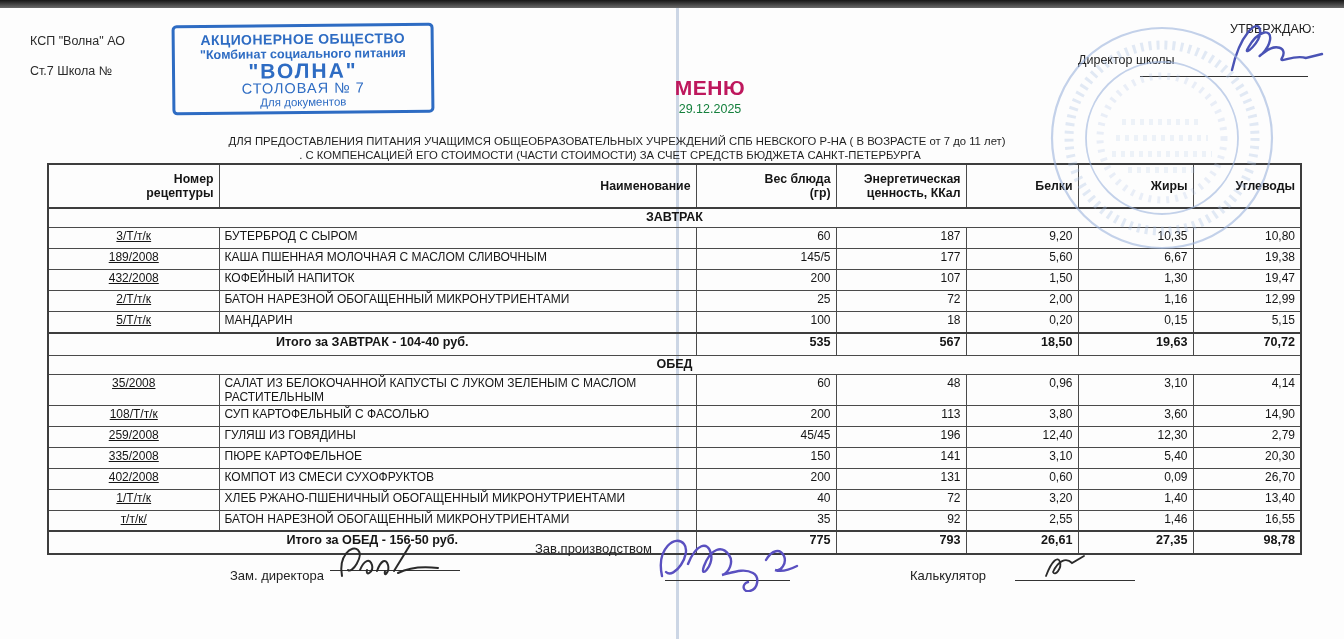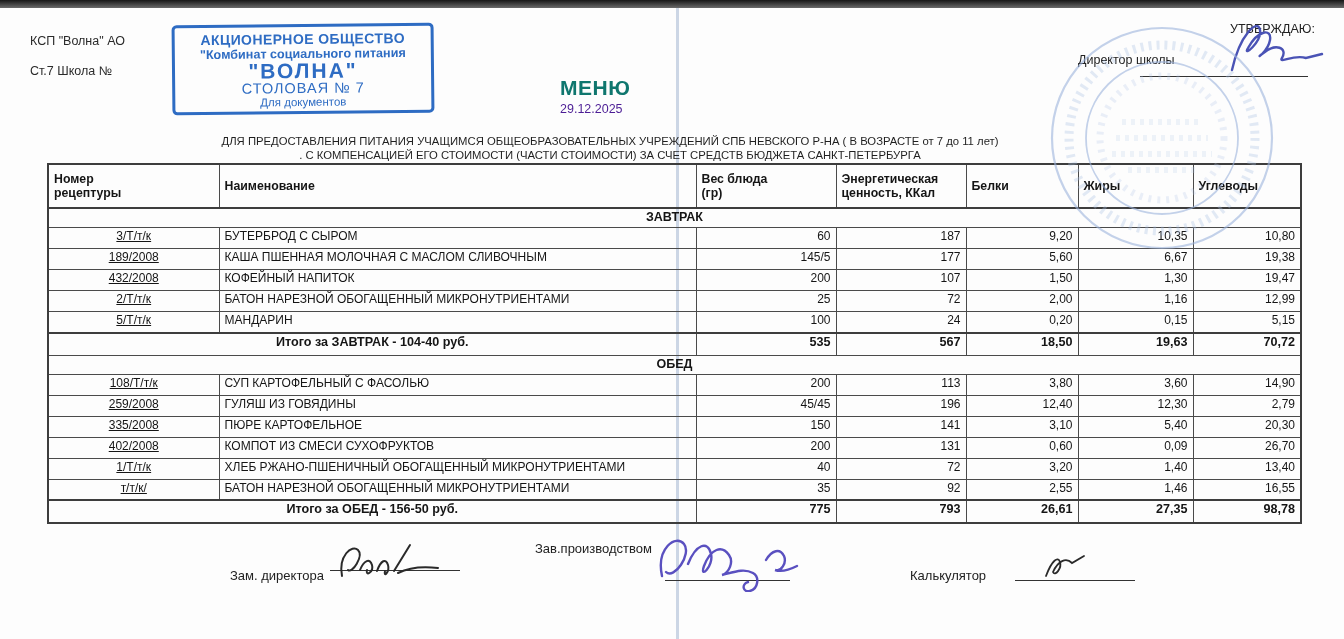--- a/index.html
+++ b/index.html
@@ -9,22 +9,22 @@
     font-family:"Liberation Sans","DejaVu Sans",sans-serif;
   }
   .abs{position:absolute;}
   
   .scan-top{left:0;top:0;width:1344px;height:8px;background:linear-gradient(#161616,#6a6a6a);}
   
   .fold{left:676px;top:8px;width:3px;height:631px;background:#c3cfe0;opacity:.85;}
 
   
   .org{left:30px;top:26px;font-size:12.5px;line-height:30px;color:#2a2a2a;}
-  .doc-title{left:560px;top:76px;width:300px;text-align:left;font-size:21px;font-weight:bold;letter-spacing:.5px;color:#0f766e;}
-  .doc-date{left:560px;top:102px;width:300px;text-align:left;font-size:12.5px;color:#4c1d95;}
+  .doc-title{left:560px;top:76px;width:300px;text-align:center;font-size:21px;font-weight:bold;letter-spacing:.5px;color:#be185d;}
+  .doc-date{left:560px;top:102px;width:300px;text-align:center;font-size:12.5px;color:#15803d;}
   .subtitle{left:0;top:134px;width:1220px;text-align:center;font-size:11.3px;line-height:14px;color:#1f1f1f;}
 
   
   .stamp-rect{
     left:172px;top:24px;width:262px;height:90px;
     border:3px solid #2e6cc3;border-radius:5px;
     transform:rotate(-.6deg);
     color:#2e6cc3;text-align:center;padding-top:4px;box-sizing:border-box;
     background:rgba(255,255,255,0);
   }
@@ -44,21 +44,21 @@
   .round-stamp{left:1046px;top:22px;width:232px;height:232px;pointer-events:none;z-index:6;opacity:.6;}
 
   
   table.menu{
     position:absolute;left:47px;top:163px;width:1253px;
     border-collapse:collapse;table-layout:fixed;
     font-size:12px;color:#151515;
   }
   table.menu td,table.menu th{border:1px solid #4a4a4a;padding:1px 5px;vertical-align:top;overflow:hidden;}
   table.menu{border:2px solid #3d3d3d;}
-  tr.head th{height:40px;vertical-align:middle;text-align:left;font-weight:bold;font-size:12.3px;white-space:pre-line;border-bottom:2px solid #3d3d3d;margin-top:16px;}
+  tr.head th{height:40px;vertical-align:middle;text-align:right;font-weight:bold;font-size:12.3px;white-space:pre-line;border-bottom:2px solid #3d3d3d;margin-top:16px;}
   th.no-div{border-left:none;}
   th.no-div2{border-left:none;}
   tr.section td{height:16px;text-align:center;font-weight:bold;font-size:12.5px;padding:1px 4px;}
   tr.item{height:21px;}
   td.c-recipe{text-align:center;text-decoration:underline;}
   td.c-name{text-align:left;white-space:pre-line;}
   td.c-num{text-align:right;}
   tr.totals td{font-weight:bold;border-top:2px solid #3d3d3d;height:19px;font-size:12.6px;}
   tr.totals td.t-label{text-align:center;}
 
@@ -81,21 +81,21 @@
 <div class="abs stamp-rect">
   <div class="l1">АКЦИОНЕРНОЕ ОБЩЕСТВО</div>
   <div class="l2">"Комбинат социального питания</div>
   <div class="l3">"ВОЛНА"</div>
   <div class="l4">СТОЛОВАЯ № 7</div>
   <div class="l5">Для документов</div>
 </div>
 
 <div class="abs doc-title">МЕНЮ</div>
 <div class="abs doc-date">29.12.2025</div>
-<div class="abs subtitle" style="top:134px;">ДЛЯ ПРЕДОСТАВЛЕНИЯ ПИТАНИЯ УЧАЩИМСЯ ОБЩЕОБРАЗОВАТЕЛЬНЫХ УЧРЕЖДЕНИЙ СПБ НЕВСКОГО Р-НА ( В ВОЗРАСТЕ от 7 до 11 лет)</div>
+<div class="abs subtitle" style="top:134px;margin-left:7px;">ДЛЯ ПРЕДОСТАВЛЕНИЯ ПИТАНИЯ УЧАЩИМСЯ ОБЩЕОБРАЗОВАТЕЛЬНЫХ УЧРЕЖДЕНИЙ СПБ НЕВСКОГО Р-НА ( В ВОЗРАСТЕ от 7 до 11 лет)</div>
 <div class="abs subtitle" style="top:148px;">. С КОМПЕНСАЦИЕЙ ЕГО СТОИМОСТИ (ЧАСТИ СТОИМОСТИ) ЗА СЧЕТ СРЕДСТВ БЮДЖЕТА САНКТ-ПЕТЕРБУРГА</div>
 
 <div class="abs approve-title">УТВЕРЖДАЮ:</div>
 <div class="abs approve-role">Директор школы</div>
 <div class="abs approve-line"></div>
 <svg class="abs sig sig-director" width="110" height="64" viewBox="0 0 110 64">
   <path d="M14 56 C 22 20, 40 4, 42 16 C 44 28, 24 44, 30 34 C 40 16, 54 14, 52 26 C 50 38, 36 46, 44 40 C 58 28, 70 34, 64 44 C 60 50, 76 40, 88 44 L 104 40" fill="none" stroke="#4a53b5" stroke-width="2.4" stroke-linecap="round"></path>
 </svg>
 
 <svg class="abs round-stamp" viewBox="0 0 232 232">
@@ -167,37 +167,47 @@
         <td class="c-num">25</td>
         <td class="c-num">72</td>
         <td class="c-num">2,00</td>
         <td class="c-num">1,16</td>
         <td class="c-num">12,99</td>
       </tr>
       <tr class="item">
         <td class="c-recipe">5/Т/т/к</td>
         <td class="c-name">МАНДАРИН</td>
         <td class="c-num">100</td>
-        <td class="c-num">24</td>
+        <td class="c-num">18</td>
         <td class="c-num">0,20</td>
         <td class="c-num">0,15</td>
         <td class="c-num">5,15</td>
       </tr>
       <tr class="totals">
         <td colspan="2" class="t-label">Итого за ЗАВТРАК - 104-40 руб.</td>
         <td class="c-num">535</td>
         <td class="c-num">567</td>
         <td class="c-num">18,50</td>
         <td class="c-num">19,63</td>
         <td class="c-num">70,72</td>
       </tr>
       <tr class="section">
         <td colspan="7">ОБЕД</td>
       </tr>
       <tr class="item">
+        <td class="c-recipe">35/2008</td>
+        <td class="c-name">САЛАТ ИЗ БЕЛОКОЧАННОЙ КАПУСТЫ С ЛУКОМ ЗЕЛЕНЫМ С МАСЛОМ
+РАСТИТЕЛЬНЫМ</td>
+        <td class="c-num">60</td>
+        <td class="c-num">48</td>
+        <td class="c-num">0,96</td>
+        <td class="c-num">3,10</td>
+        <td class="c-num">4,14</td>
+      </tr>
+      <tr class="item">
         <td class="c-recipe">108/Т/т/к</td>
         <td class="c-name">СУП КАРТОФЕЛЬНЫЙ С ФАСОЛЬЮ</td>
         <td class="c-num">200</td>
         <td class="c-num">113</td>
         <td class="c-num">3,80</td>
         <td class="c-num">3,60</td>
         <td class="c-num">14,90</td>
       </tr>
       <tr class="item">
         <td class="c-recipe">259/2008</td>

